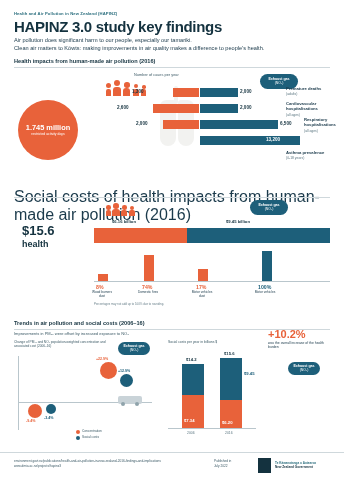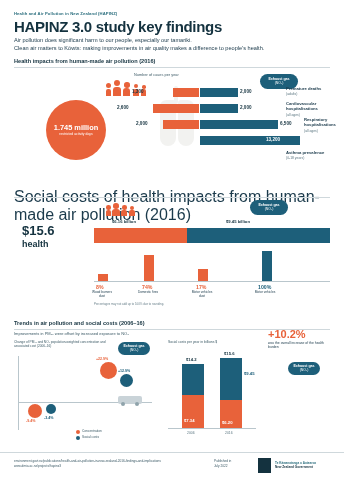--- a/index.html
+++ b/index.html
@@ -174,21 +174,21 @@
 
     <div class="bar-row" style="left:186px;top:78px;width:120px;">
       <div class="bar-blue" style="width:100px;"></div>
     </div>
     <div class="bar-num" style="left:252px;top:79px;color:#ffffff;">13,200</div>
     <div class="cat" style="left:272px;top:92px;width:44px;">
       <b>Asthma prevalence</b><br>
       <span class="small">(0-18 years)</span>
     </div>
 
-    <div class="circle-badge" style="left:4px;top:42px;width:60px;height:60px;flex-direction:column;margin-left:28px;">
+    <div class="circle-badge" style="left:4px;top:42px;width:60px;height:60px;flex-direction:column;">
       <div class="big">1.745 million</div>
       <div class="sm" style="width:46px;">restricted activity days</div>
     </div>
   </div>
 
   <div class="s2">
     <div class="hdr">Social costs of health impacts from human-made air pollution (2016)</div>
     <div class="hline" style="position:absolute;left:0;top:9px;width:316px;height:1px;background:#cfd8dc;"></div>
 
     <div style="position:absolute;left:92px;top:14px;width:40px;height:14px;">

